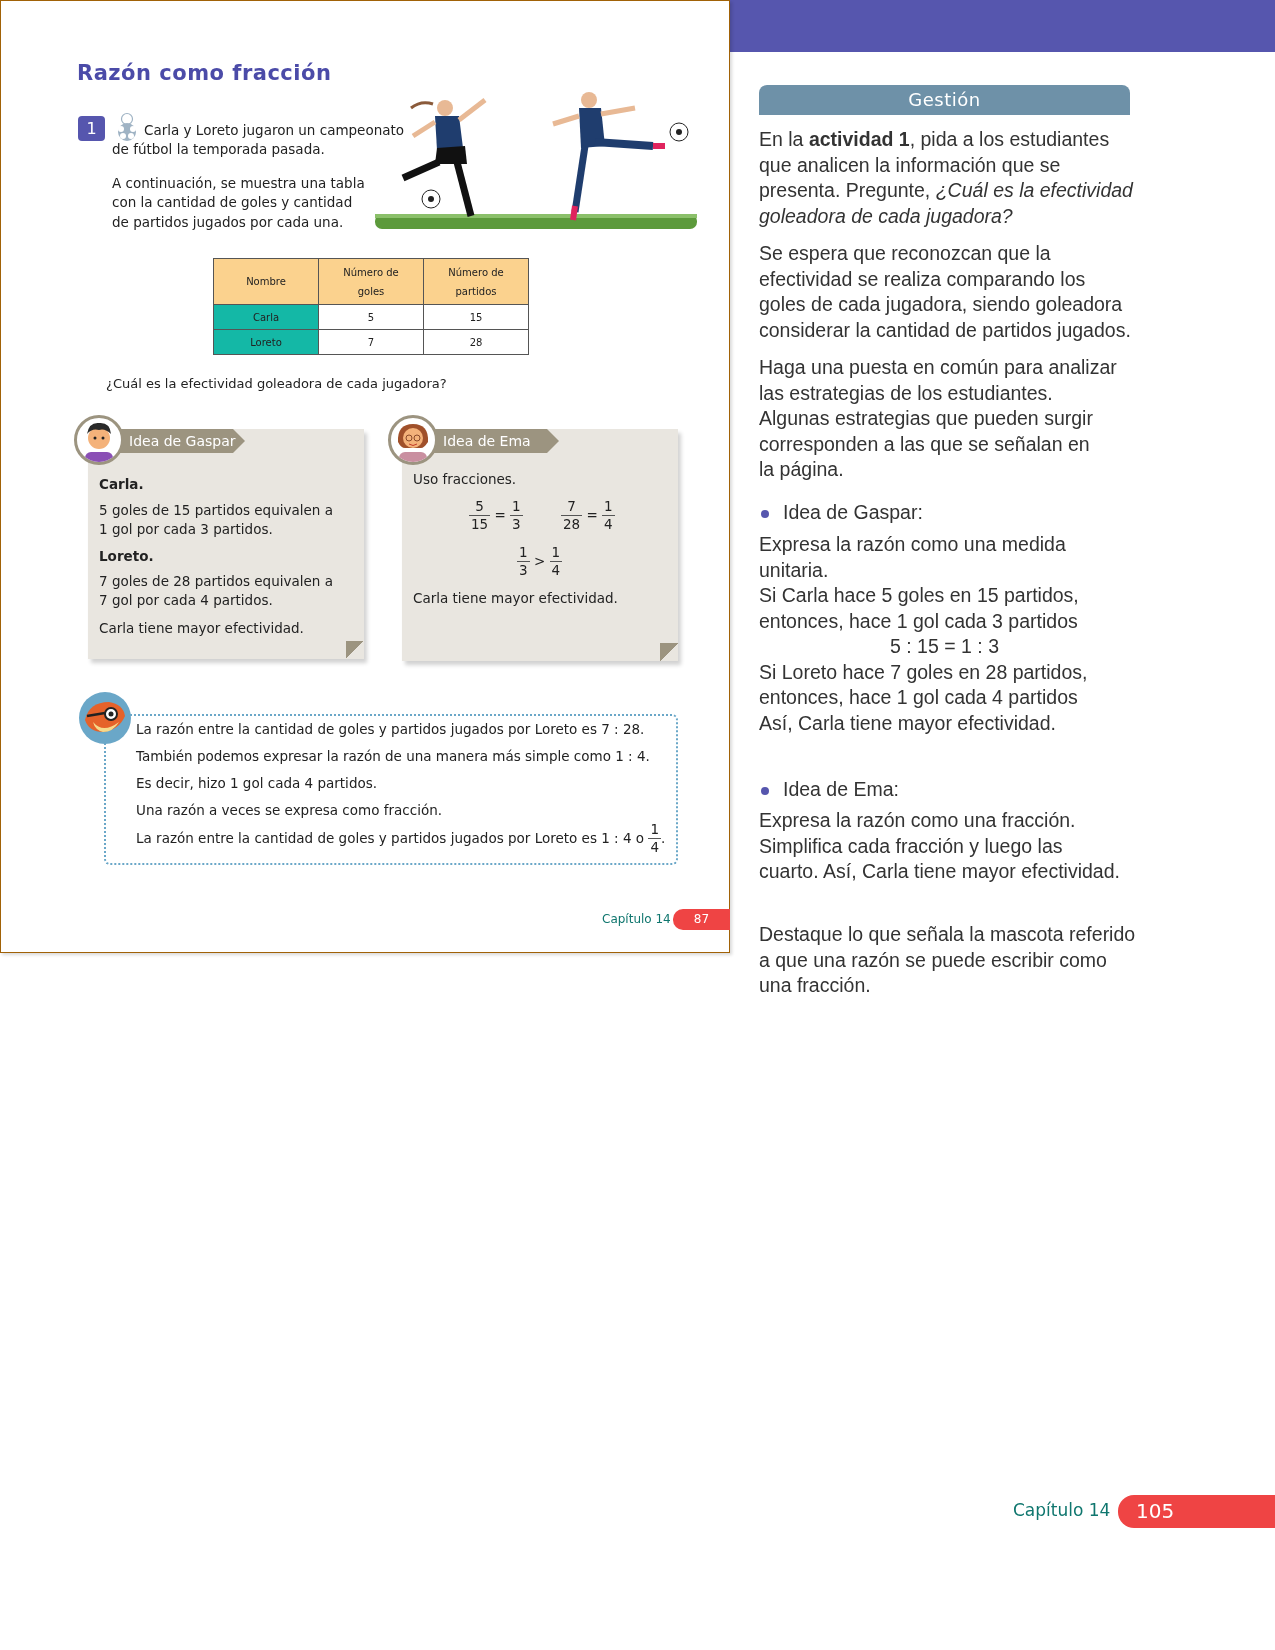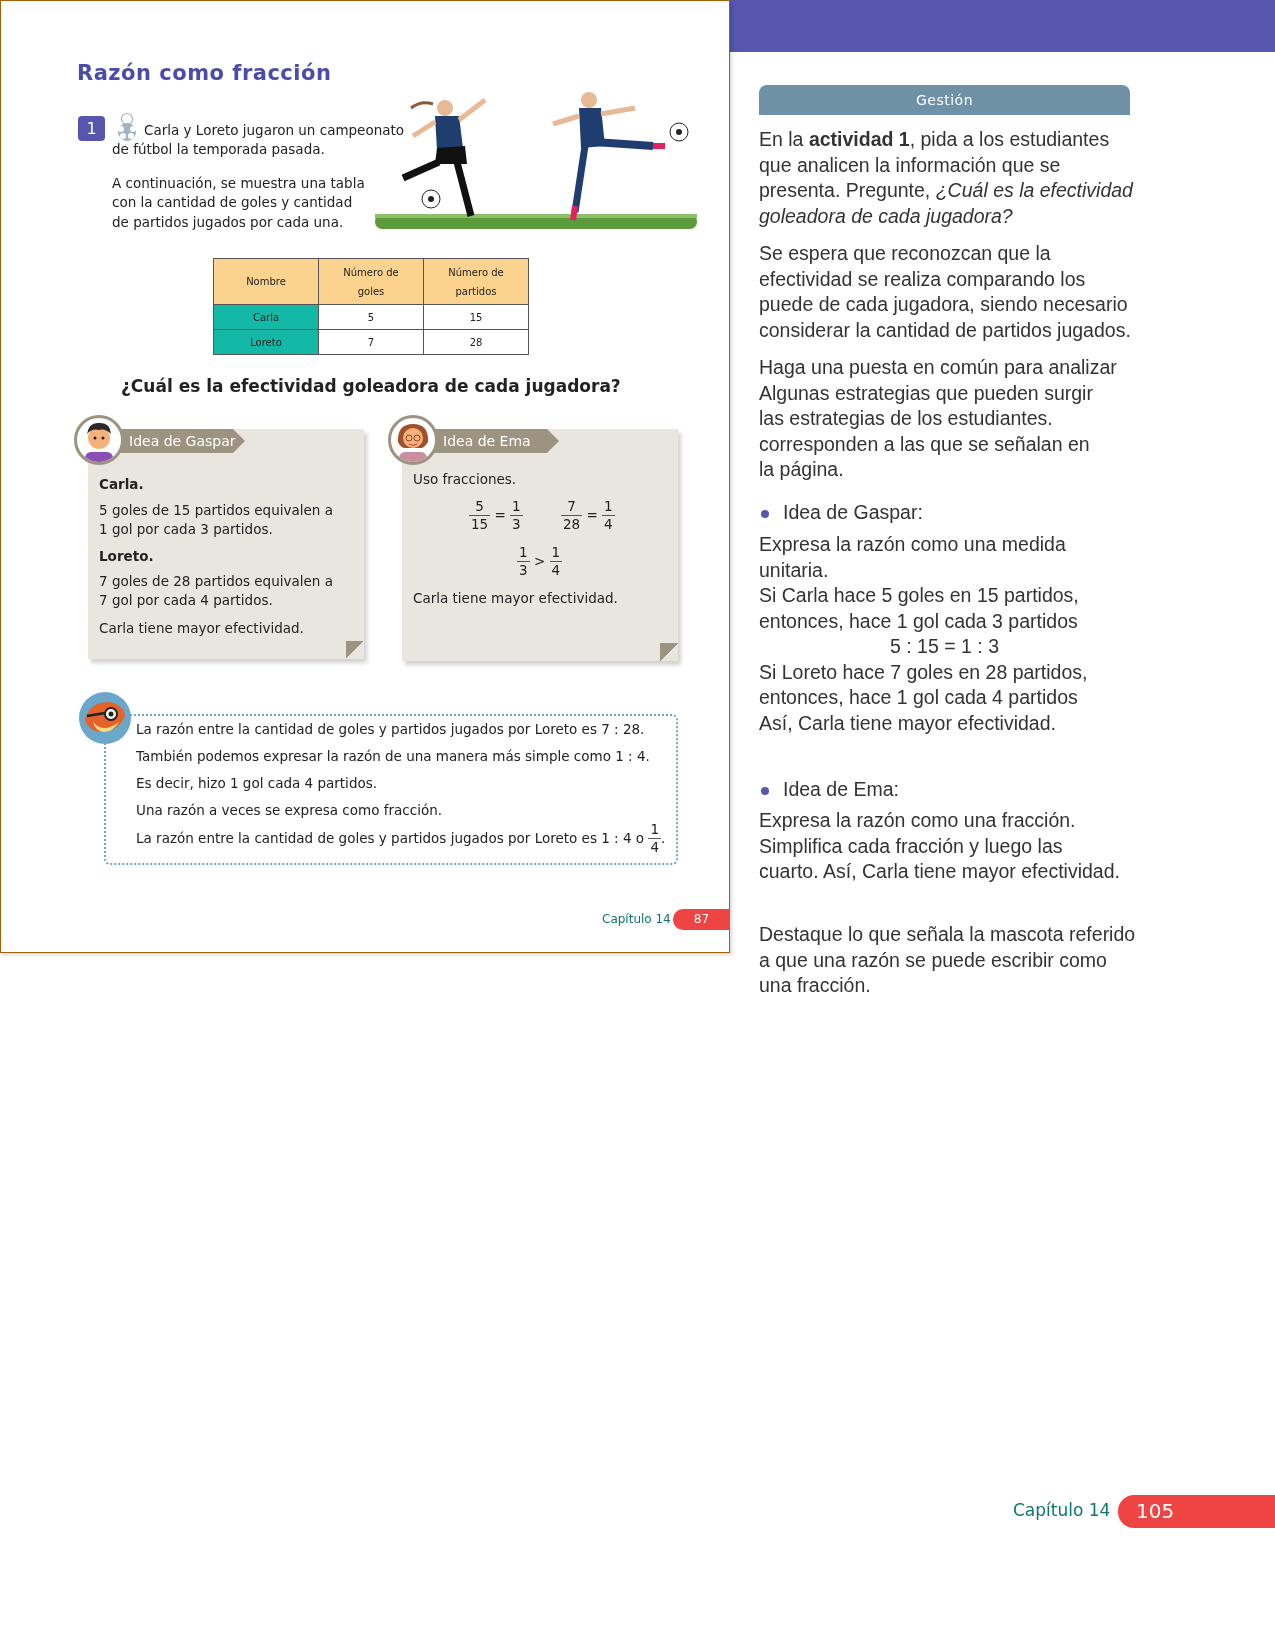--- a/index.html
+++ b/index.html
@@ -9,36 +9,36 @@
   .lesson-title { position: absolute; left: 76px; top: 60px; font-size: 21px; font-weight: bold; color: #4b4ba8; letter-spacing: 0.5px; }
   .activity-num { position: absolute; left: 77px; top: 115px; width: 27px; height: 25px; background: #5656ae; color: #fff; border-radius: 4px; font-size: 16px; text-align: center; line-height: 25px; }
   .group-icon { position: absolute; left: 111px; top: 111px; width: 30px; height: 30px; }
   .intro-line { position: absolute; font-size: 13.5px; color: #222; line-height: 19px; }
   .photo-area { position: absolute; left: 372px; top: 85px; width: 326px; height: 145px; }
   .data-table { position: absolute; left: 212px; top: 257px; border-collapse: collapse; font-size: 10px; }
   .data-table td, .data-table th { border: 1px solid #555; text-align: center; font-weight: normal; color: #222; }
   .data-table th { background: #fbd28e; height: 46px; line-height: 19px; padding: 0 6px; }
   .data-table td { height: 25px; background: #fff; }
   .data-table td.name-cell { background: #14b8a6; }
-  .question { position: absolute; left: 120px; top: 375px; font-size: 17px; font-weight: bold; }
+  .question { position: absolute; left: 105px; top: 375px; font-size: 13px; }
   .idea-card { position: absolute; background: #e9e6e0; box-shadow: 3px 4px 4px rgba(0,0,0,0.18); }
   .fold-inner { position: absolute; right: 0; bottom: 0; width: 18px; height: 18px; background: linear-gradient(135deg, #9c9480 50%, transparent 50%); }
   .idea-tag { position: absolute; height: 24px; background: #9c9480; color: #fff; font-size: 14px; line-height: 24px; padding-left: 10px; clip-path: polygon(0 0, calc(100% - 12px) 0, 100% 50%, calc(100% - 12px) 100%, 0 100%); }
   .avatar { position: absolute; width: 50px; height: 50px; border-radius: 50%; background: #fff; border: 3px solid #9c9480; overflow: hidden; }
   .card-text { position: absolute; font-size: 13.5px; line-height: 19px; color: #222; }
   .bold { font-weight: bold; }
   .frac { display: inline-block; vertical-align: middle; text-align: center; font-size: 13.5px; }
   .frac span { display: block; line-height: 17px; padding: 0 2px; }
   .frac .num { border-bottom: 1px solid #555; }
   .mascot-box { position: absolute; left: 103px; top: 713px; width: 574px; height: 151px; border: 2px dotted #6aa7c8; border-radius: 6px; }
   .mascot { position: absolute; left: 78px; top: 691px; width: 52px; height: 52px; border-radius: 50%; background: #6aa7c8; overflow: hidden; }
   .mascot-line { position: absolute; left: 135px; font-size: 13.5px; color: #222; }
   .footer-chapter { position: absolute; font-size: 12px; color: #0f766e; text-align: right; }
   .page-tab { position: absolute; background: #ef4444; color: #fff; text-align: center; }
-  .gestion-header { position: absolute; left: 759px; top: 85px; width: 371px; height: 30px; background: #6e91a8; border-radius: 8px 8px 0 0; color: #fff; font-size: 14px; text-align: center; line-height: 30px; letter-spacing: 0.5px; }
+  .gestion-header { position: absolute; left: 759px; top: 85px; width: 371px; height: 30px; background: #6e91a8; border-radius: 8px 8px 0 0; color: #fff; font-size: 18px; text-align: center; line-height: 30px; letter-spacing: 0.5px; }
   .tg-text { position: absolute; left: 759px; width: 380px; font-family: "Liberation Sans", sans-serif; font-size: 19.5px; color: #333; line-height: 25.5px; }
   .tg-center { text-align: center; width: 371px; }
   .bullet-dot { display: inline-block; width: 8px; height: 8px; border-radius: 50%; background: #5656ae; margin-right: 14px; vertical-align: middle; margin-left: 2px; }
 </style>
 </head>
 <body>
 
 <div class="top-band"></div>
 
 <div class="student-page">
@@ -188,28 +188,28 @@
 <div class="tg-text" style="top:127px;">
   <div><span>En la </span><b>actividad 1</b><span>, pida a los estudiantes</span></div>
   <div>que analicen la información que se</div>
   <div><span>presenta. Pregunte, </span><i>¿Cuál es la efectividad</i></div>
   <div><i>goleadora de cada jugadora?</i></div>
 </div>
 
 <div class="tg-text" style="top:241px;">
   <div>Se espera que reconozcan que la</div>
   <div>efectividad se realiza comparando los</div>
-  <div>puede de cada jugadora, siendo necesario</div>
+  <div>goles de cada jugadora, siendo goleadora</div>
   <div>considerar la cantidad de partidos jugados.</div>
 </div>
 
 <div class="tg-text" style="top:355px;">
   <div>Haga una puesta en común para analizar</div>
+  <div>las estrategias de los estudiantes.</div>
   <div>Algunas estrategias que pueden surgir</div>
-  <div>las estrategias de los estudiantes.</div>
   <div>corresponden a las que se señalan en</div>
   <div>la página.</div>
 </div>
 
 <div class="tg-text" style="top:500px;">
   <span class="bullet-dot"></span><span>Idea de Gaspar:</span>
 </div>
 <div class="tg-text" style="top:532px;">
   <div>Expresa la razón como una medida unitaria.</div>
   <div>Si Carla hace 5 goles en 15 partidos,</div>

